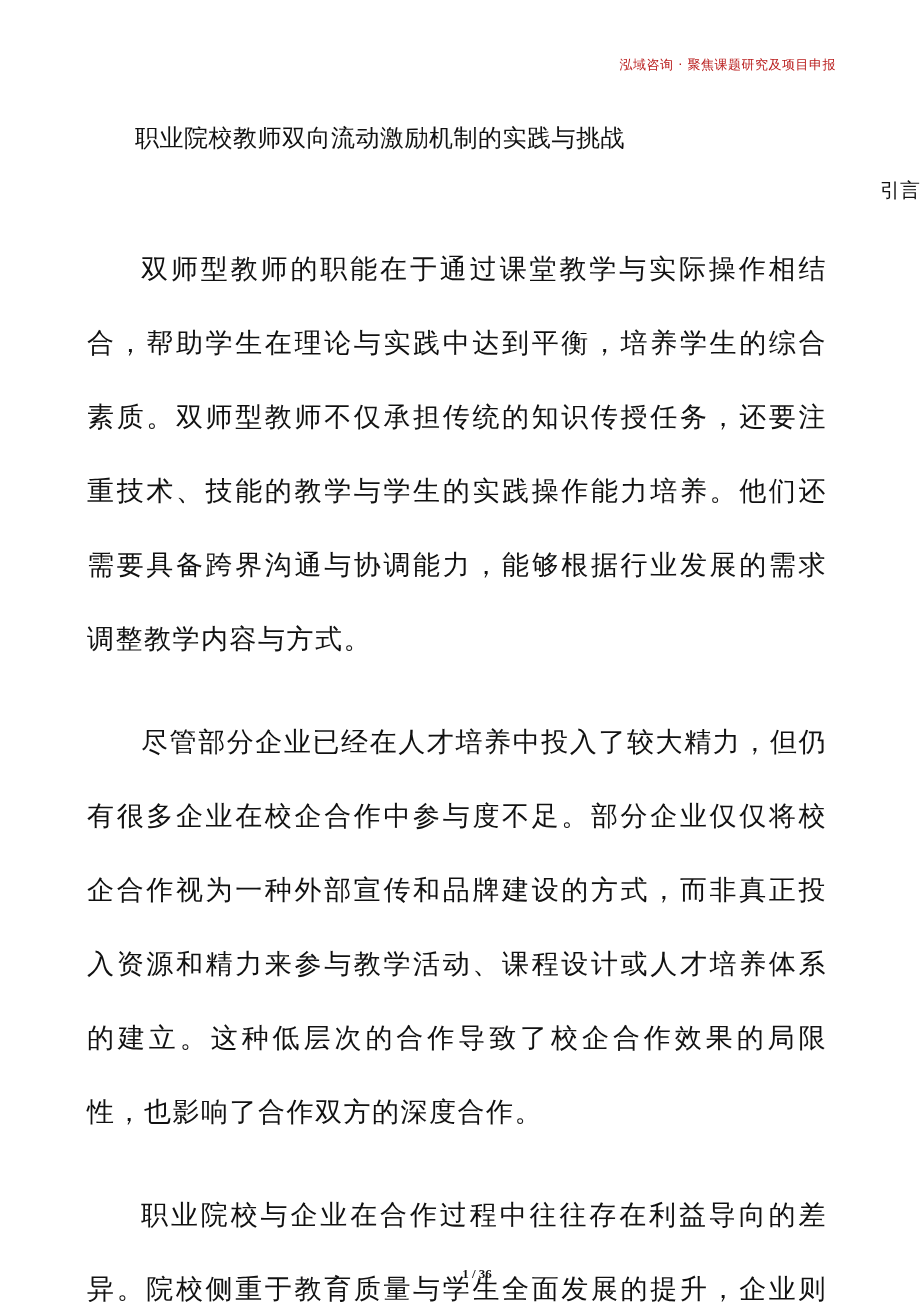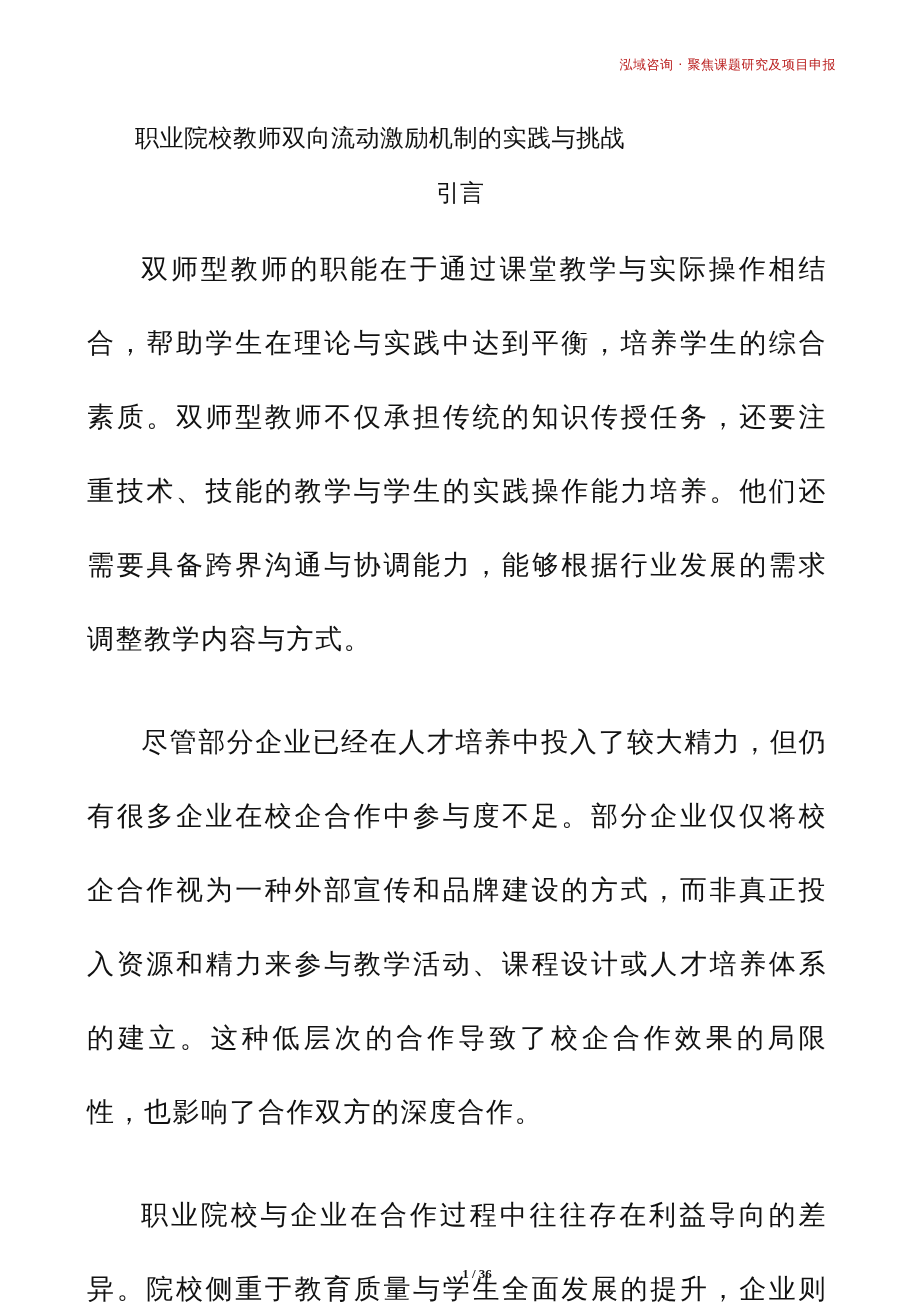--- a/index.html
+++ b/index.html
@@ -2,22 +2,22 @@
 <html><head>
 <meta charset="utf-8">
 <style>
   html, body { margin: 0; padding: 0; background: #ffffff; }
   body { width: 920px; height: 1302px; position: relative; overflow: hidden;
          font-family: "DejaVu Serif", "Liberation Serif", serif; color: #111; }
   .header-note { position: absolute; top: 56px; right: 84px; font-size: 13px;
                  font-family: "DejaVu Sans", "Liberation Sans", sans-serif; color: #b91c1c; letter-spacing: 0.5px; }
   .doc-title { position: absolute; top: 122px; left: 0; width: 760px; text-align: center;
                font-size: 24px; font-family: "DejaVu Sans", "Liberation Sans", sans-serif; color: #111; letter-spacing: 0.5px; }
-  .section-title { position: absolute; top: 177px; left: 0; width: 920px; text-align: center;
-                   font-size: 24px; font-family: "DejaVu Sans", "Liberation Sans", sans-serif; color: #111; }
+  .section-title { position: absolute; top: 177px; left: 0; width: 920px; text-align: right;
+                   font-size: 20px; font-family: "DejaVu Sans", "Liberation Sans", sans-serif; color: #111; }
   .content { position: absolute; left: 87px; top: 232px; width: 740px; }
   .para { margin: 0 0 29px 0; font-size: 27px; line-height: 74px; text-indent: 2em;
           text-align: justify; letter-spacing: 1.5px; word-break: break-all; }
   .page-num { position: absolute; top: 1266px; left: 0; width: 886px; text-align: center;
               font-family: "Liberation Serif", "DejaVu Serif", serif; font-weight: bold; font-size: 13px; color: #111; margin-left: 34px; }
 </style>
 </head>
 <body>
 
 <div class="header-note">泓域咨询 · 聚焦课题研究及项目申报</div>

